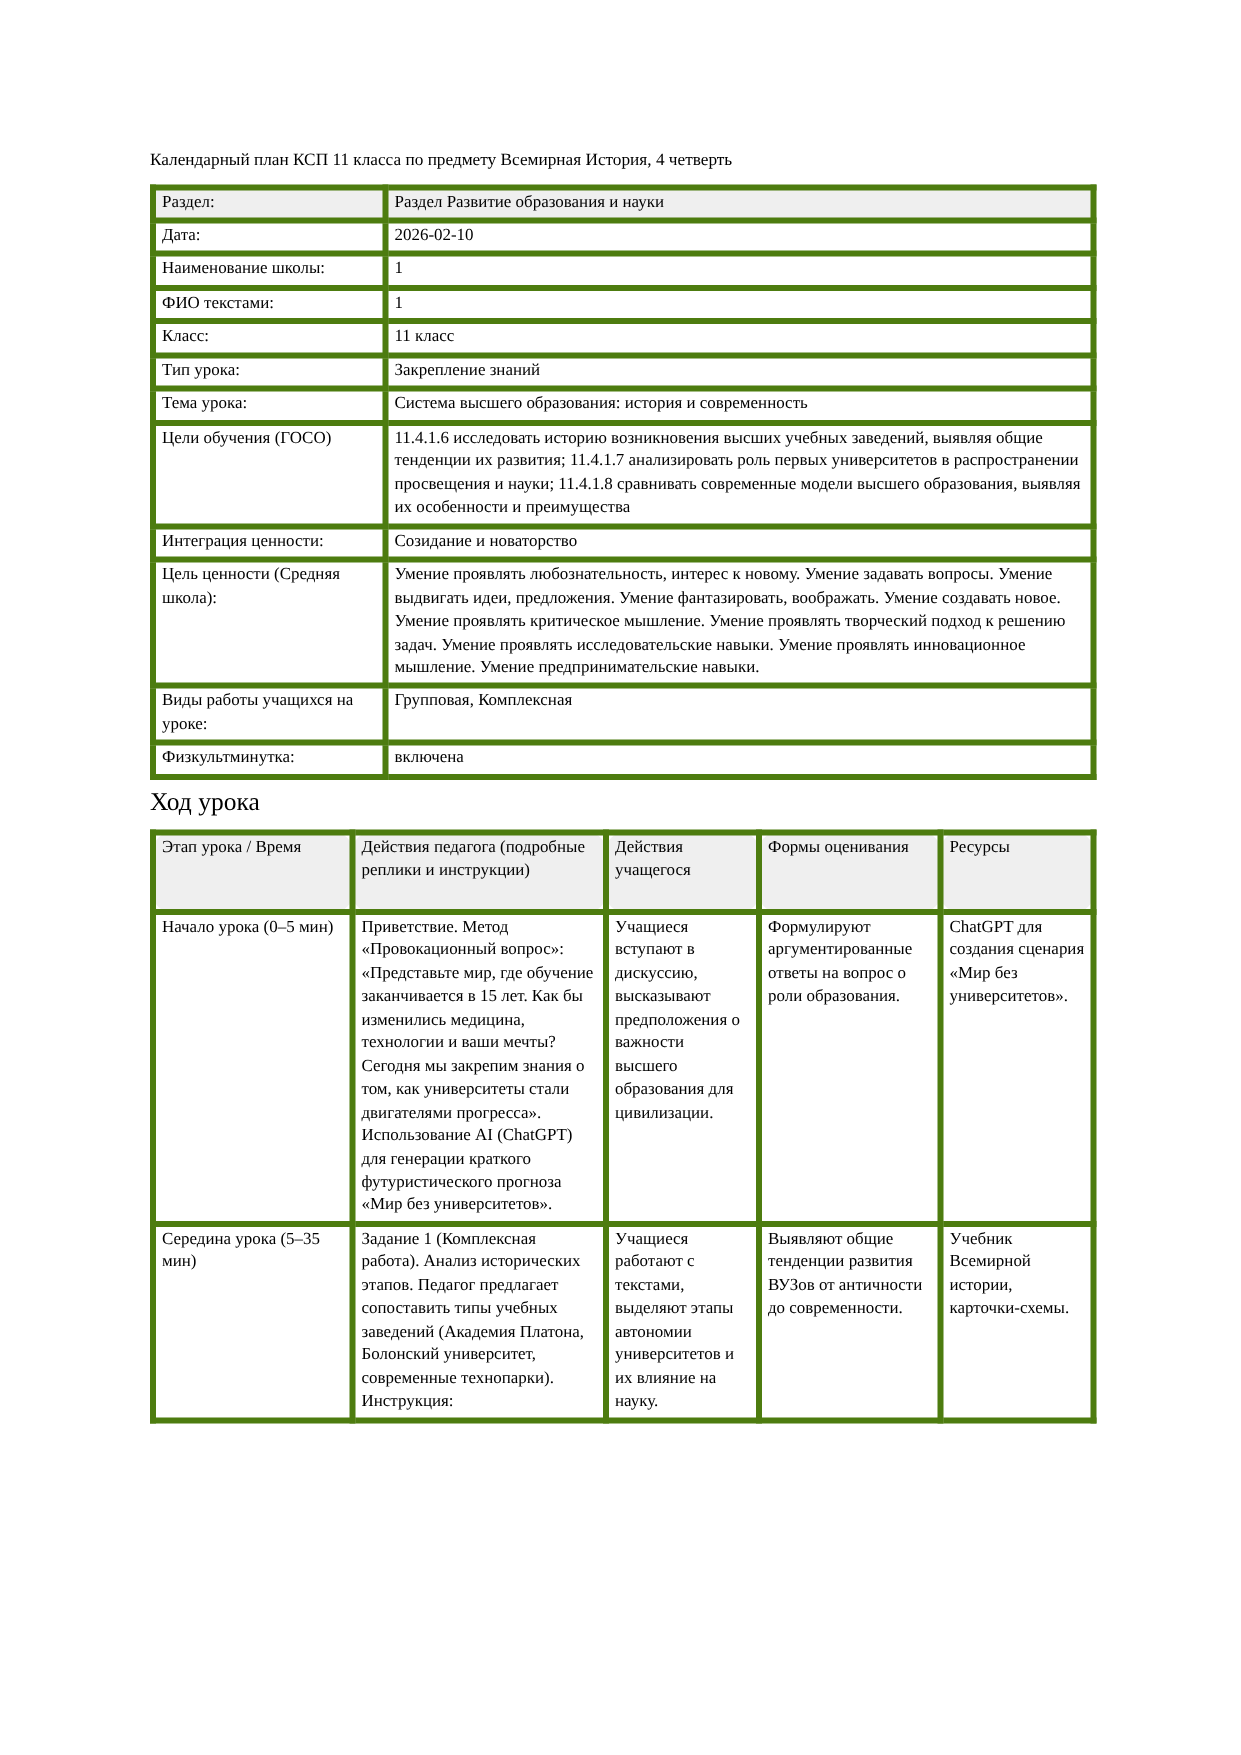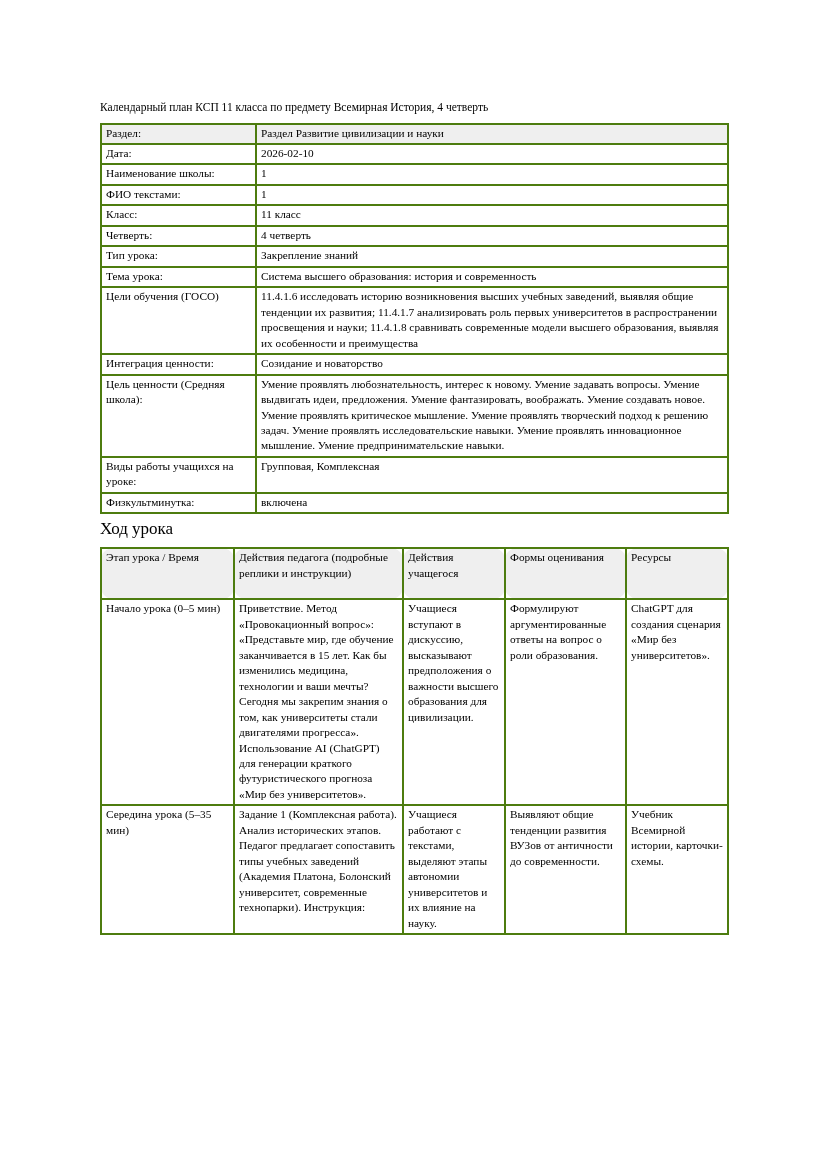--- a/index.html
+++ b/index.html
@@ -34,21 +34,21 @@
     margin: 4px 0 6px 0;
   }
   table {
     border-collapse: collapse;
     table-layout: fixed;
     width: 627px;
     font-size: 11.3px;
     line-height: 1.37;
   }
   table td, table th {
-    border: 2px solid #4d7c0f;
+    border: 4px solid #4d7c0f;
     vertical-align: top;
     padding: 1px 4px 2px 4px;
     text-align: left;
     font-weight: normal;
     word-wrap: break-word;
     overflow-wrap: break-word;
     hyphens: none;
   }
   
   .meta-table col.c-label { width: 155px; }
@@ -76,41 +76,37 @@
   <div class="doc-title">Календарный план КСП 11 класса по предмету Всемирная История, 4 четверть</div>
 
   <table class="meta-table">
     <colgroup>
       <col class="c-label">
       <col class="c-value">
     </colgroup>
     <tbody>
         <tr class="shaded">
           <td class="label">Раздел:</td>
-          <td class="value">Раздел  Развитие цивилизации и науки</td>
+          <td class="value">Раздел  Развитие образования и науки</td>
         </tr>
         <tr>
           <td class="label">Дата:</td>
           <td class="value">2026-02-10</td>
         </tr>
         <tr>
           <td class="label">Наименование школы:</td>
           <td class="value">1</td>
         </tr>
         <tr>
           <td class="label">ФИО текстами:</td>
           <td class="value">1</td>
         </tr>
         <tr>
           <td class="label">Класс:</td>
           <td class="value">11 класс</td>
-        </tr>
-        <tr>
-          <td class="label">Четверть:</td>
-          <td class="value">4 четверть</td>
         </tr>
         <tr>
           <td class="label">Тип урока:</td>
           <td class="value">Закрепление знаний</td>
         </tr>
         <tr>
           <td class="label">Тема урока:</td>
           <td class="value">Система высшего образования: история и современность</td>
         </tr>
         <tr>

